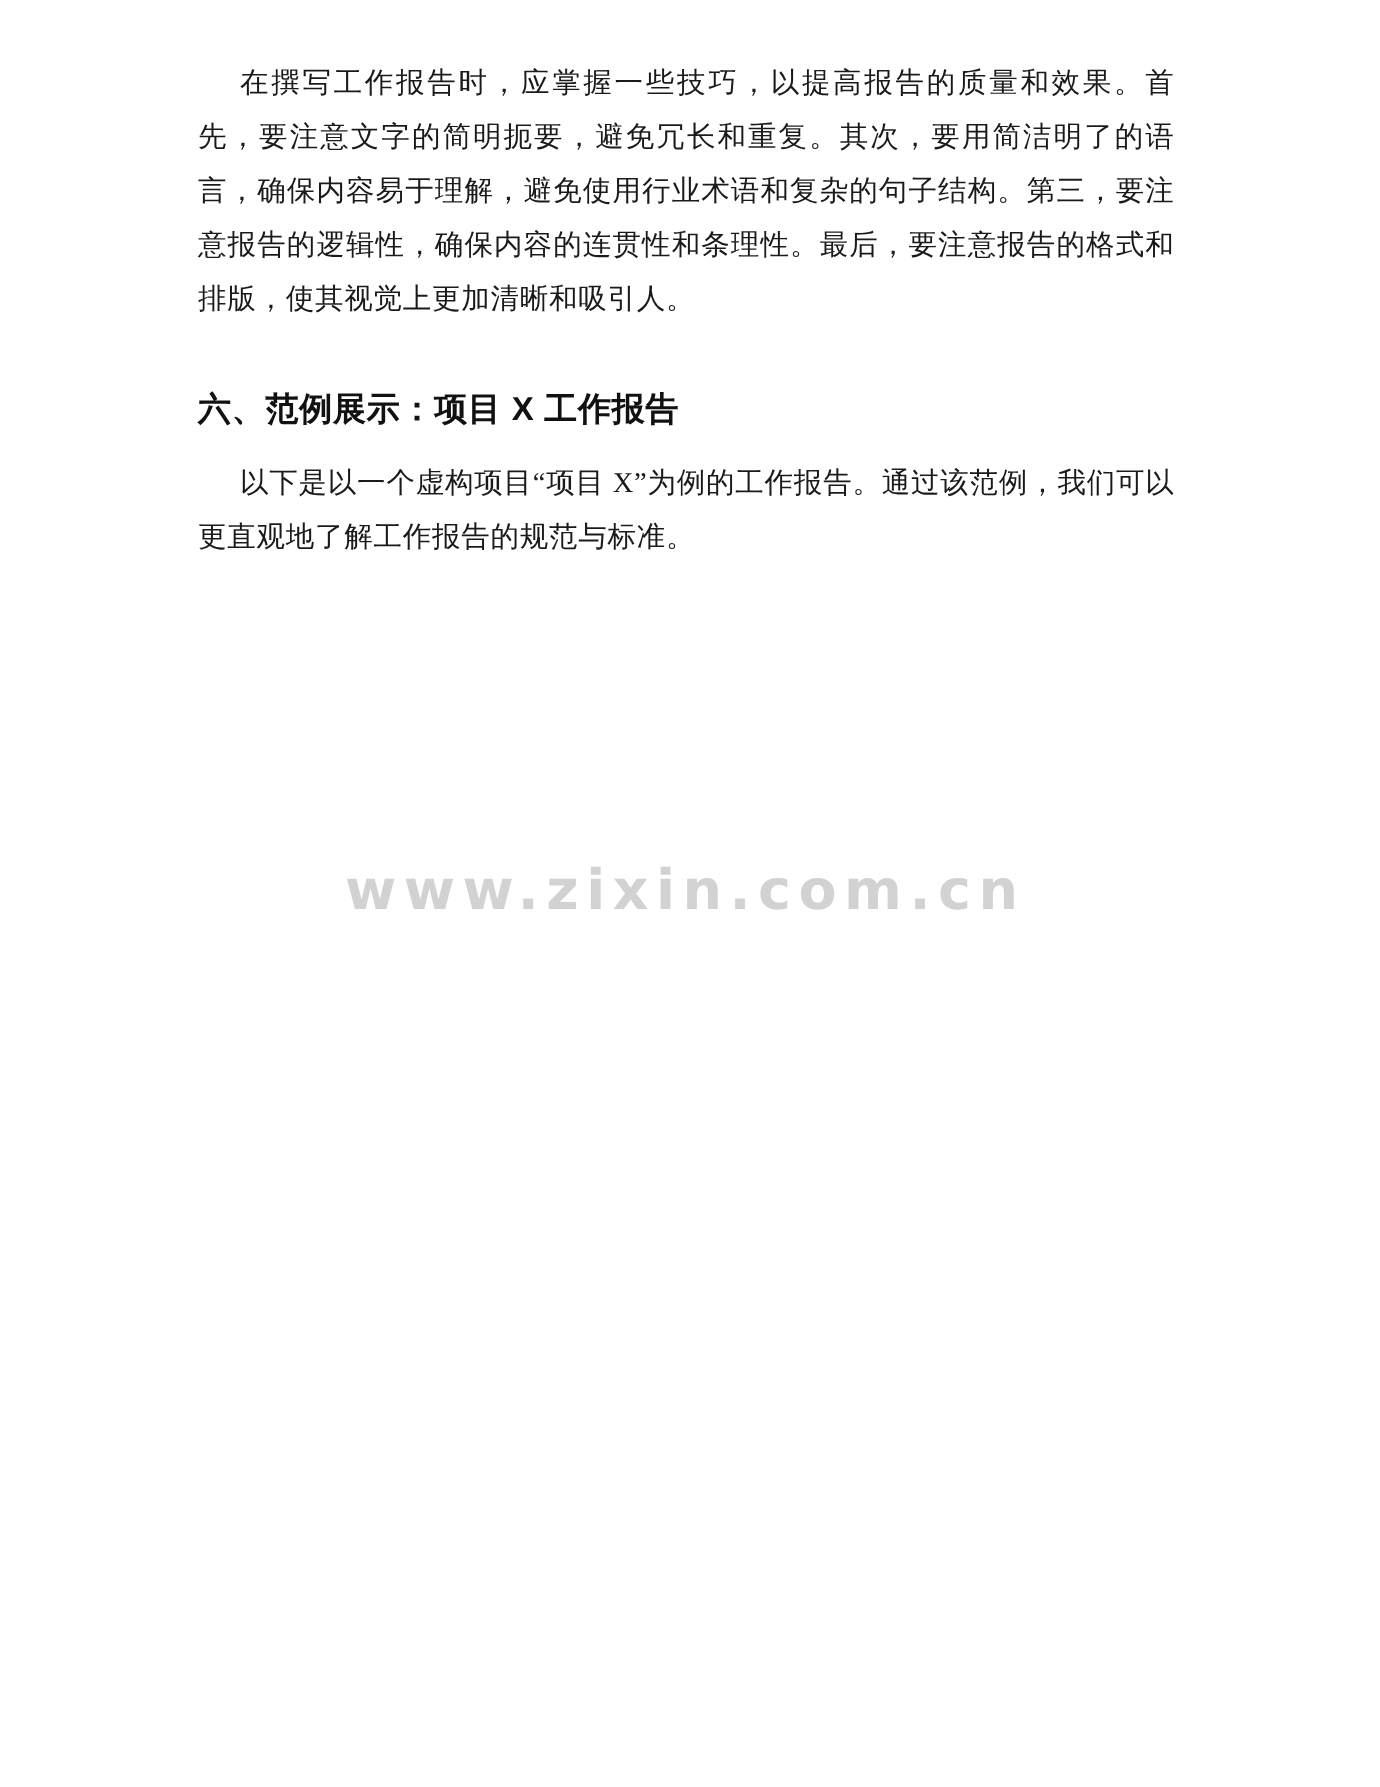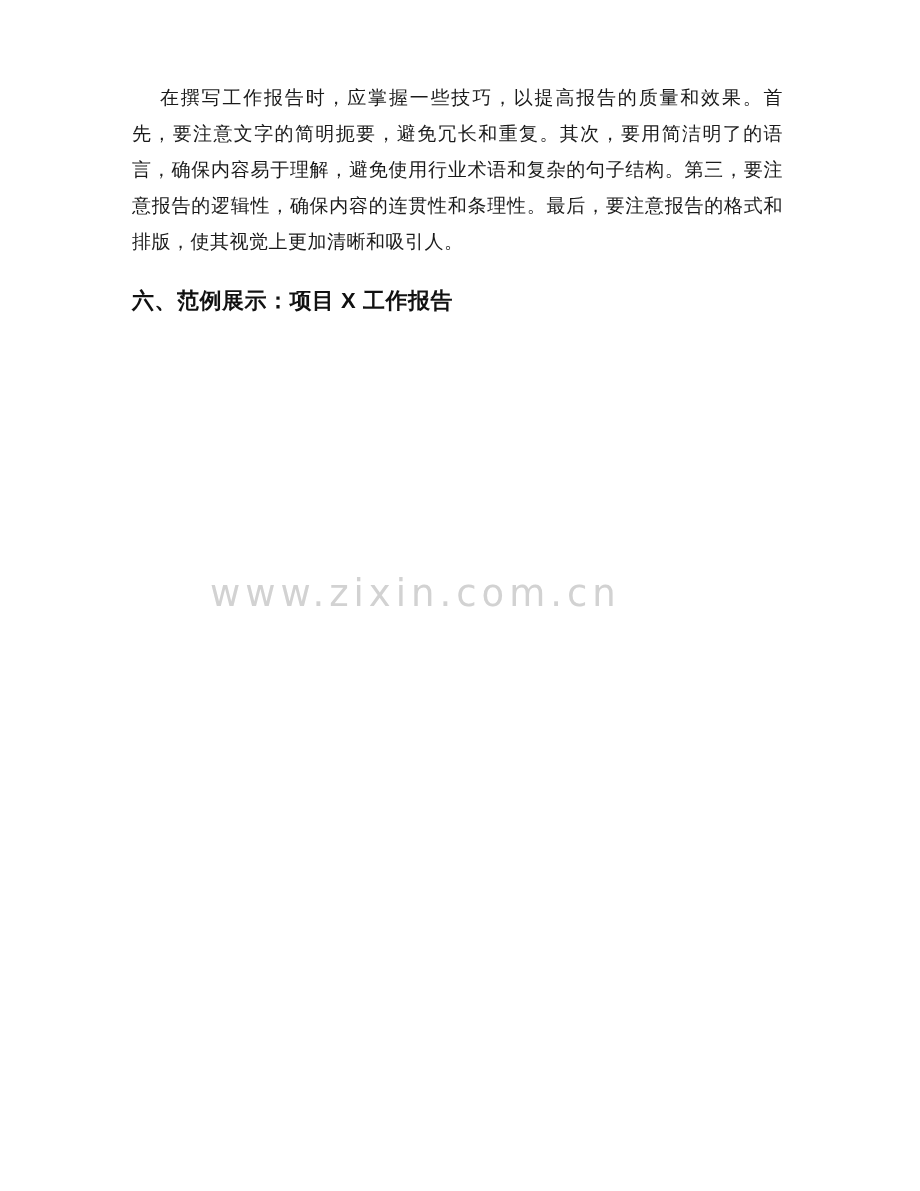--- a/index.html
+++ b/index.html
@@ -11,65 +11,67 @@
     background: #ffffff;
     overflow: hidden;
     font-family: "Liberation Serif", "DejaVu Serif", serif;
     color: #1a1a1a;
   }
   .content {
     position: absolute;
     left: 132px;
     top: 0;
     width: 651px;
-    padding-top: 80px;
+    padding-top: 38px;
     z-index: 1;
   }
   .para {
     font-size: 19px;
     line-height: 36px;
     text-align: justify;
     text-indent: 28px;
     margin: 0 0 17px 0;
     color: #1a1a1a;
     letter-spacing: 0.5px;
   }
   .heading {
     font-family: "Liberation Sans", "DejaVu Sans", sans-serif;
     font-weight: bold;
     font-size: 22px;
     line-height: 30px;
-    margin: 26px 0 17px 0;
+    margin: 40px 0 17px 0;
     color: #111111;
     letter-spacing: 0.5px;
   }
   .watermark {
     position: absolute;
-    left: 210px;
+    left: 230px;
     top: 572px;
     z-index: 0;
     font-family: "DejaVu Sans", sans-serif;
     font-size: 37px;
     letter-spacing: 5px;
     color: #d2d2d2;
     white-space: nowrap;
     user-select: none;
     pointer-events: none;
+    font-weight: bold;
   }
 </style>
 </head>
 <body>
 
 <div class="page">
 
   <div class="watermark">www.zixin.com.cn</div>
 
   <div class="content">
 
     <p class="para">在撰写工作报告时，应掌握一些技巧，以提高报告的质量和效果。首先，要注意文字的简明扼要，避免冗长和重复。其次，要用简洁明了的语言，确保内容易于理解，避免使用行业术语和复杂的句子结构。第三，要注意报告的逻辑性，确保内容的连贯性和条理性。最后，要注意报告的格式和排版，使其视觉上更加清晰和吸引人。</p>
 
     <h2 class="heading">六、范例展示：项目 X 工作报告</h2>
 
+    <p class="para">以下是以一个虚构项目“项目 X”为例的工作报告。通过该范例，我们可以更直观地了解工作报告的规范与标准。</p>
 
 
 
   </div>
 </div>
 
 </body></html>

